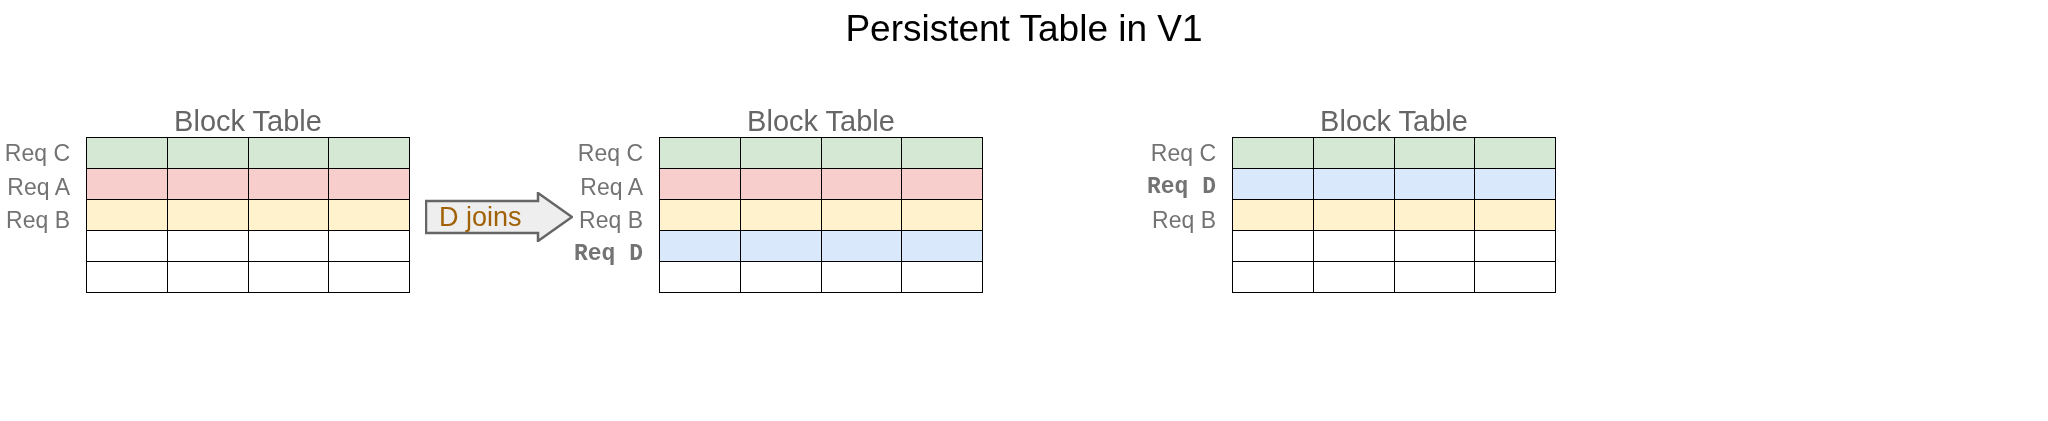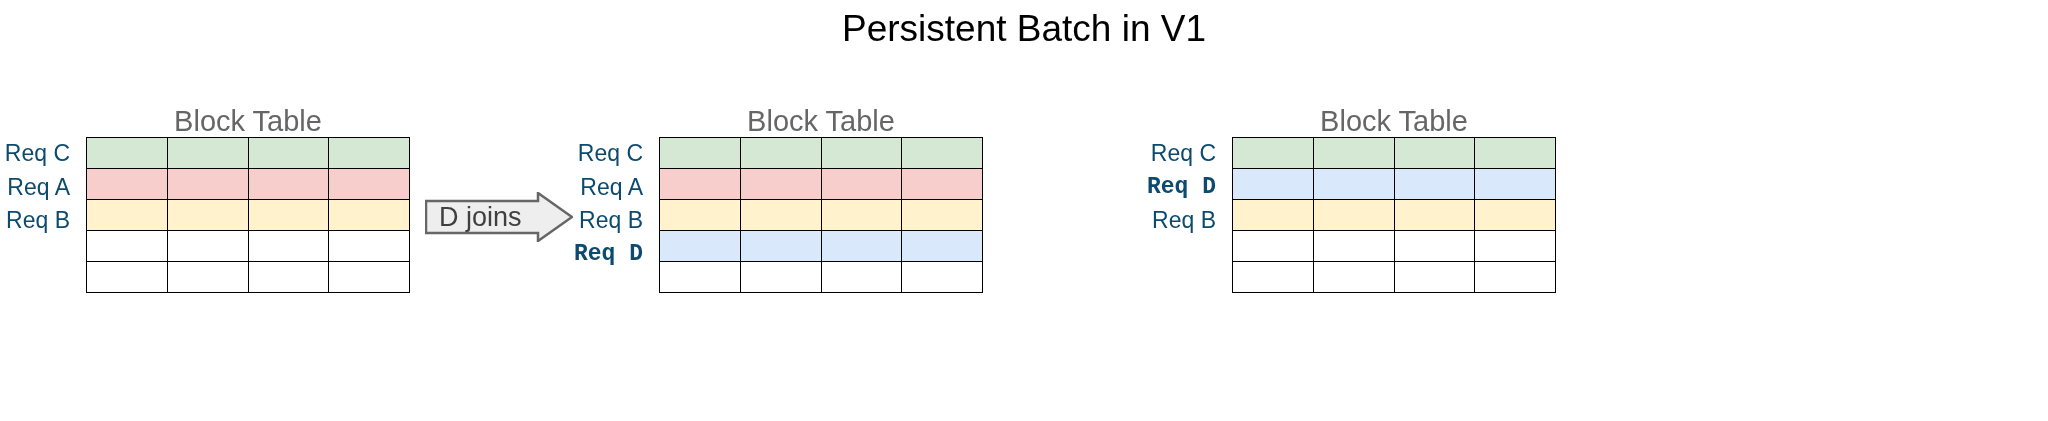--- a/index.html
+++ b/index.html
@@ -83,21 +83,21 @@
     position: absolute;
     top: 53px;
     left: 0px;
     width: 78px;
   }
   .row-label {
     height: 33.6px;
     line-height: 33.6px;
     text-align: right;
     font-size: 23px;
-    color: #0c4a6e;
+    color: #737373;
     white-space: nowrap;
     padding-right: 8px;
     box-sizing: border-box;
   }
   .row-label.bold { font-weight: bold; font-family: Liberation Mono, monospace; }
   .row-label.blank { color: transparent; }
 
   
   .flow-arrow {
     position: absolute;
@@ -109,33 +109,33 @@
     top: 0;
     left: 0;
     width: 100%;
     height: 100%;
     display: flex;
     align-items: center;
     justify-content: flex-start;
     padding-left: 14px;
     box-sizing: border-box;
     font-size: 27px;
-    color: #404040;
+    color: #a16207;
     white-space: nowrap;
     pointer-events: none;
   }
   .arrow-1 { left: 425px; }
   .arrow-2 { left: 1000px; }
 </style>
 </head>
 <body>
 
 <div id="canvas">
 
-  <div class="page-title">Persistent Batch in V1</div>
+  <div class="page-title">Persistent Table in V1</div>
 
   <div class="panel panel-1">
     <div class="panel-title">Block Table</div>
     <div class="row-labels">
       <div class="row-label">Req C</div>
       <div class="row-label">Req A</div>
       <div class="row-label">Req B</div>
       <div class="row-label blank"></div>
       <div class="row-label blank"></div>
     </div>

